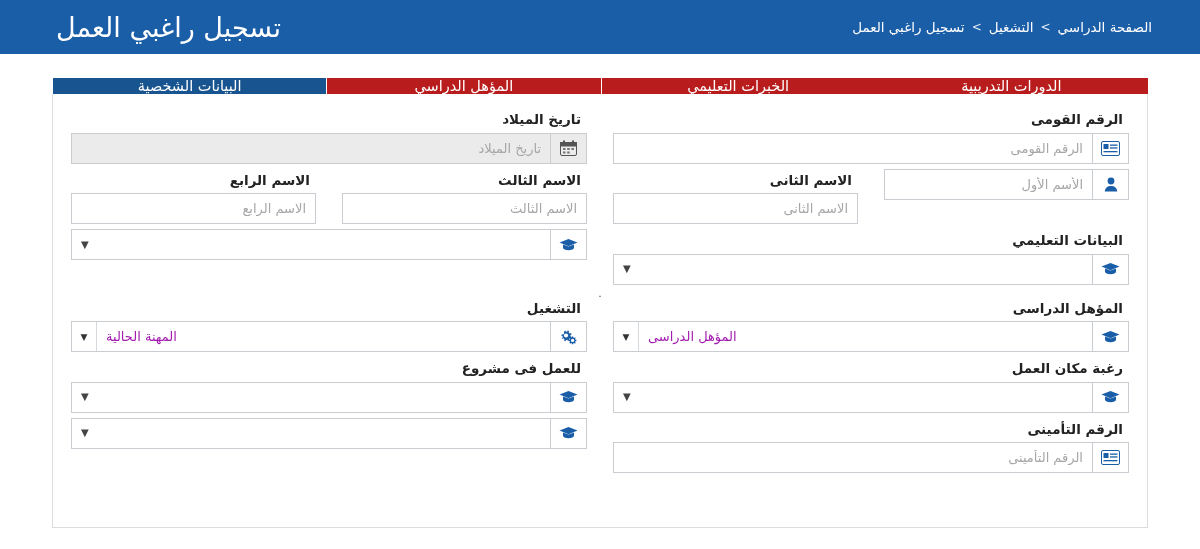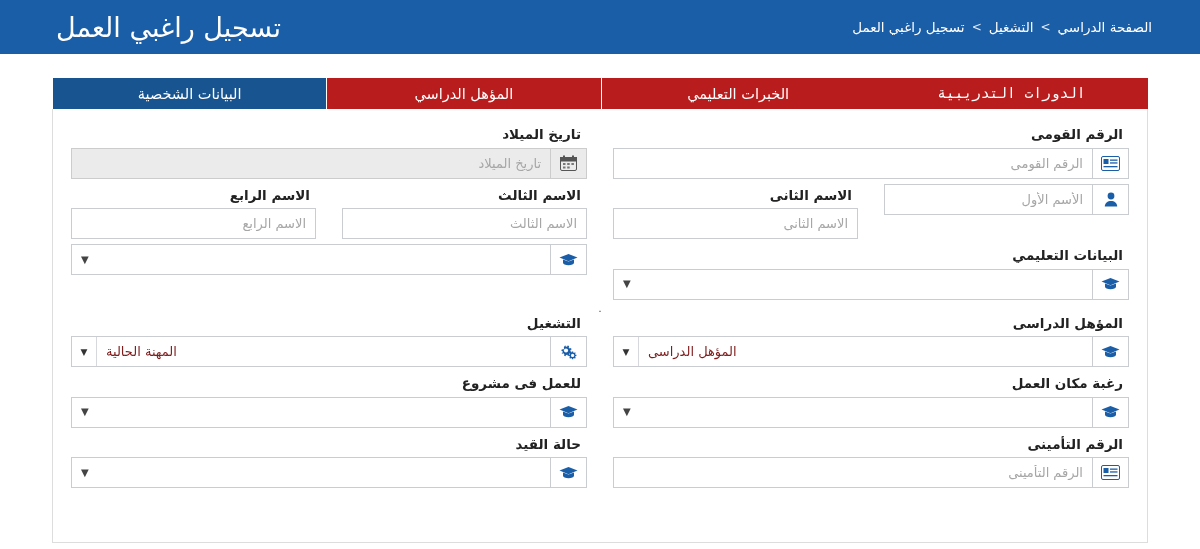--- a/index.html
+++ b/index.html
@@ -51,36 +51,36 @@
     padding: 24px 52px 0 52px;
     box-sizing: border-box;
   }
 
   
   .tabs {
     display: flex;
     flex-direction: row-reverse;
     justify-content: flex-start;
     border-bottom: 0;
-    height: 31px;
+    height: 16px;
   }
   .tab {
     flex: 1 1 0;
     background: #b91c1c;
     color: #ffffff;
     font-size: 14.5px;
     display: flex;
     align-items: center;
     justify-content: center;
     border-left: 1px solid #ffffff;
     box-sizing: border-box;
     cursor: pointer;
     user-select: none;
   }
-  .tab:last-child { border-left: 0; font-family: Liberation Mono, monospace; }
+  .tab:last-child { border-left: 0; }
   .tab.active {
     background: #18548f;
     color: #ffffff;
   }
 
   
   .panel {
     border: 1px solid #dddddd;
     border-top: 0;
     background: #ffffff;
@@ -192,21 +192,21 @@
     line-height: 1;
   }
 
   
   .combo-text {
     flex: 1 1 auto;
     display: flex;
     align-items: center;
     justify-content: flex-end;
     font-size: 13px;
-    color: #7f1d1d;
+    color: #a21caf;
     padding: 0 9px;
     min-width: 0;
     white-space: nowrap;
     overflow: hidden;
   }
   .combo-caret {
     width: 24px;
     min-width: 24px;
     border-right: 1px solid #d5d8dc;
     display: flex;
@@ -429,21 +429,20 @@
                 <rect x="2.5" y="3" width="5" height="5" fill="#1b5ea8"></rect>
                 <rect x="9" y="3.5" width="7.5" height="1.3" fill="#1b5ea8"></rect>
                 <rect x="9" y="6.3" width="7.5" height="1.3" fill="#1b5ea8"></rect>
                 <rect x="2.5" y="10" width="14" height="1.3" fill="#1b5ea8"></rect>
               </svg>
           </div>
           <input type="text" value="" placeholder="الرقم التأمينى" style="">
         </div>
       </div>
       <div class="col">
-        <div class="field-label">حالة القيد</div>
         <div class="control">
           <div class="addon">
             <svg width="19" height="14" viewBox="0 0 19 14">
                 <path d="M9.5 1 18.5 4.6 9.5 8.2 0.5 4.6z" fill="#1b5ea8"></path>
                 <path d="M4 6.4v3.4c0 1.4 2.5 2.5 5.5 2.5s5.5-1.1 5.5-2.5V6.4l-5.5 2.2z" fill="#1b5ea8"></path>
               </svg>
           </div>
           <div class="select-wrap">
             <select><option></option></select>
             <span class="caret">▼</span>

